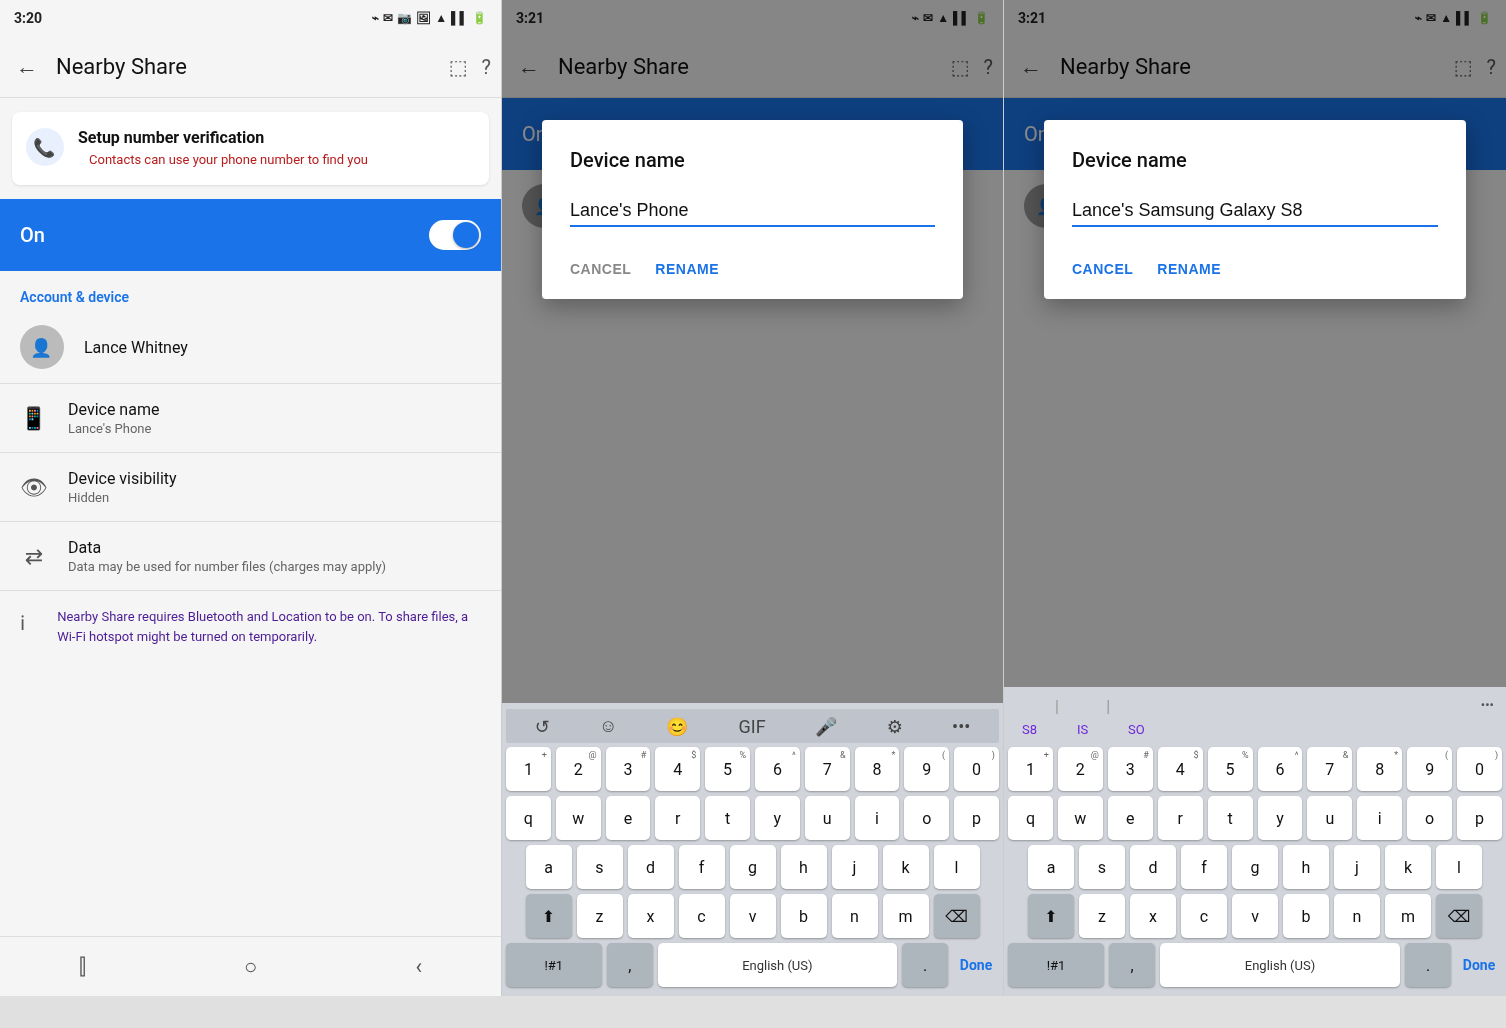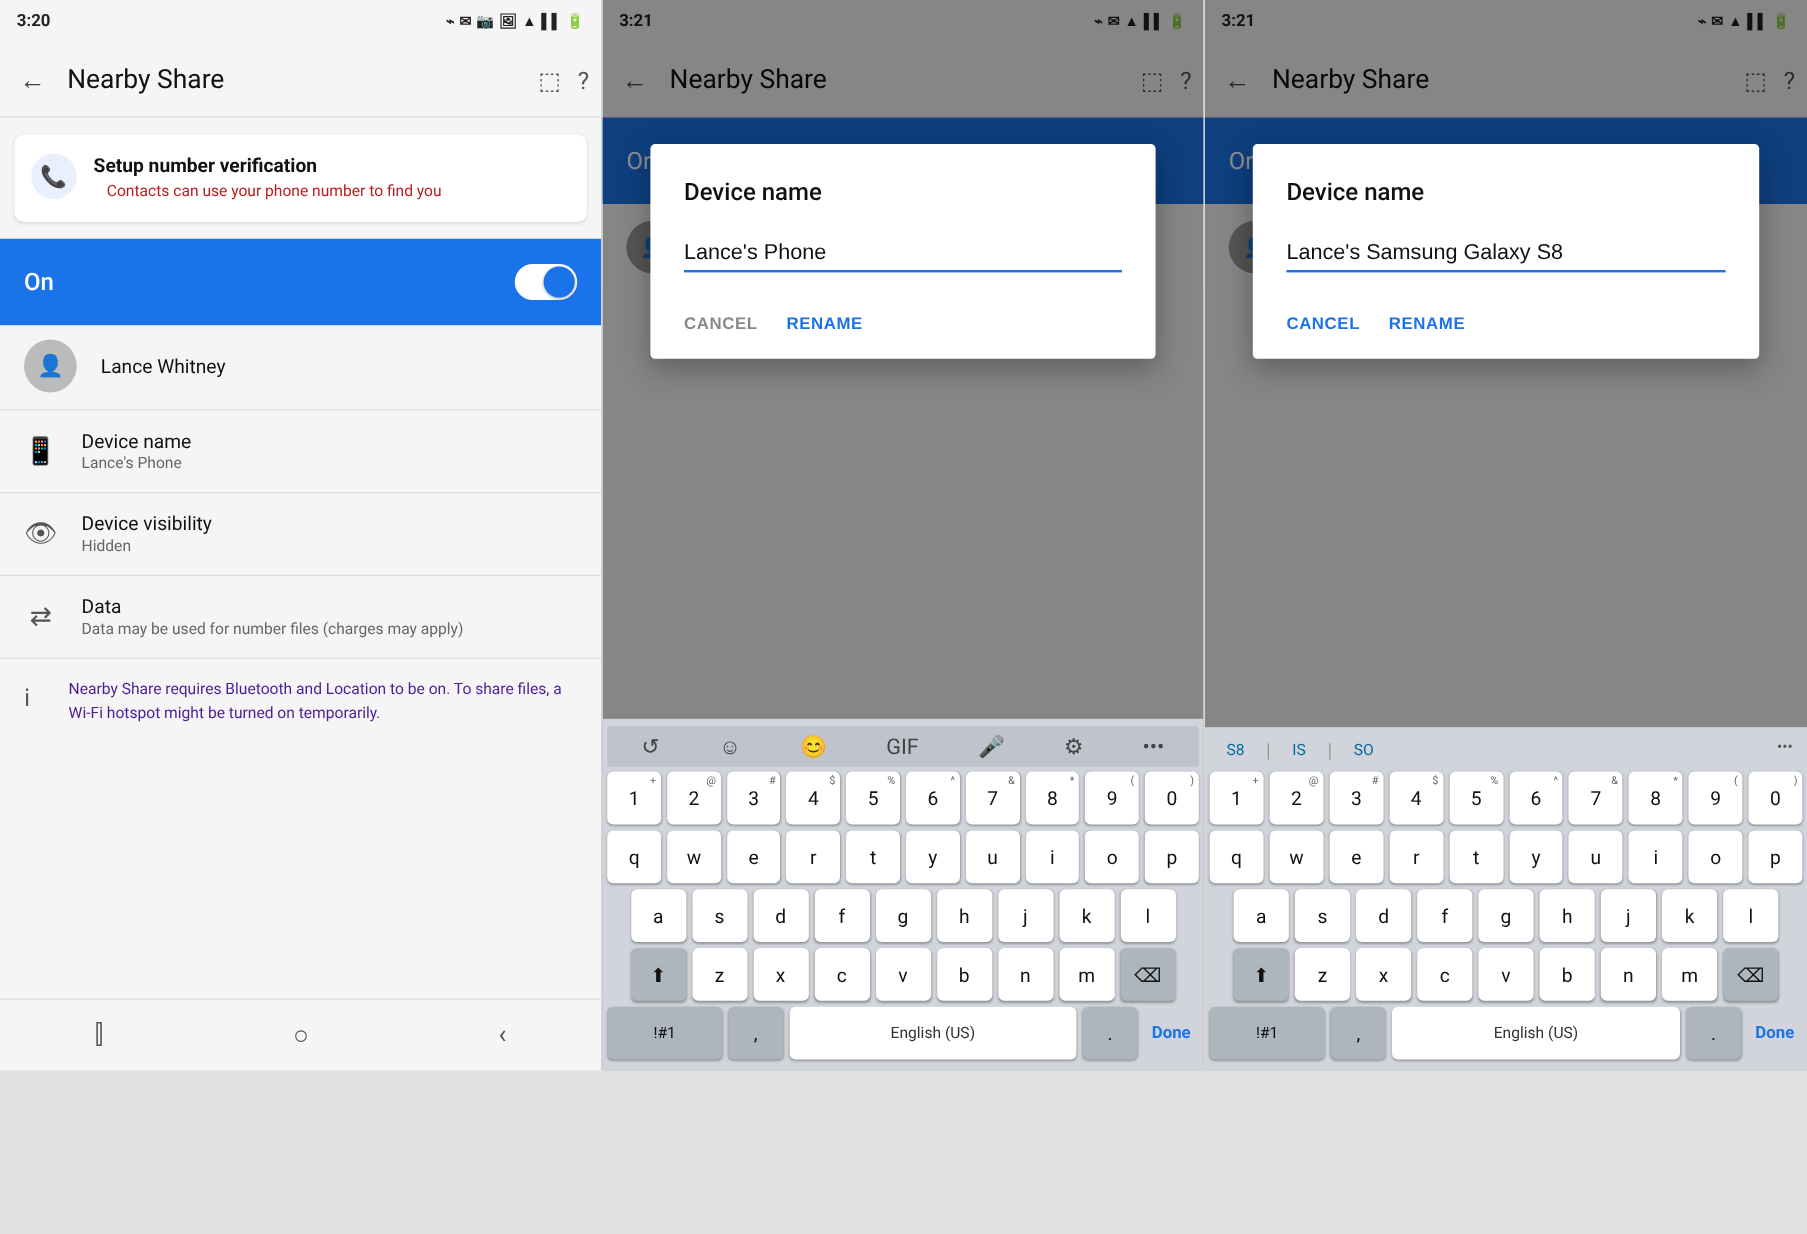--- a/index.html
+++ b/index.html
@@ -8,21 +8,21 @@
       background: #e0e0e0;
       display: flex;
       width: 1506px;
       height: 1028px;
       overflow: hidden;
     }
 
     
     .panel {
       width: 502px;
-      height: 892px;
+      height: 996px;
       background: #f5f5f5;
       display: flex;
       flex-direction: column;
       position: relative;
       overflow: hidden;
       border-right: 1px solid #ccc;
     }
 
     
     .status-bar {
@@ -262,21 +262,21 @@
     .kb-tool-icon { font-size: 18px; color: #444; }
     .kb-tool-dot { width: 8px; height: 8px; background: #ff6d00; border-radius: 50%; position: relative; top: -8px; left: -4px; }
 
     .kb-suggestion-row {
       display: flex;
       background: #d1d5db;
       padding: 4px 8px;
       gap: 12px;
       margin-bottom: 4px;
     }
-    .kb-suggestion { font-size: 13px; color: #0369a1; padding: 2px 6px; }
+    .kb-suggestion { font-size: 13px; color: #6d28d9; padding: 2px 6px; margin-top: 23px; }
     .kb-suggestion-sep { color: #999; }
 
     .kb-row {
       display: flex;
       justify-content: center;
       gap: 5px;
       margin-bottom: 5px;
     }
     .kb-key {
       background: #fff;
@@ -354,20 +354,21 @@
         <div class="title">Setup number verification</div>
         <div class="desc">Contacts can use your phone number to find you</div>
       </div>
     </div>
 
     <div class="on-row">
       <span class="on-label">On</span>
       <div class="toggle"></div>
     </div>
 
+    <div class="section-header">Account &amp; device</div>
 
     <div class="avatar-row">
       <div class="avatar">👤</div>
       <span class="avatar-name">Lance Whitney</span>
     </div>
 
     <div class="divider"></div>
 
     <div class="menu-item">
       <span class="icon">📱</span>

